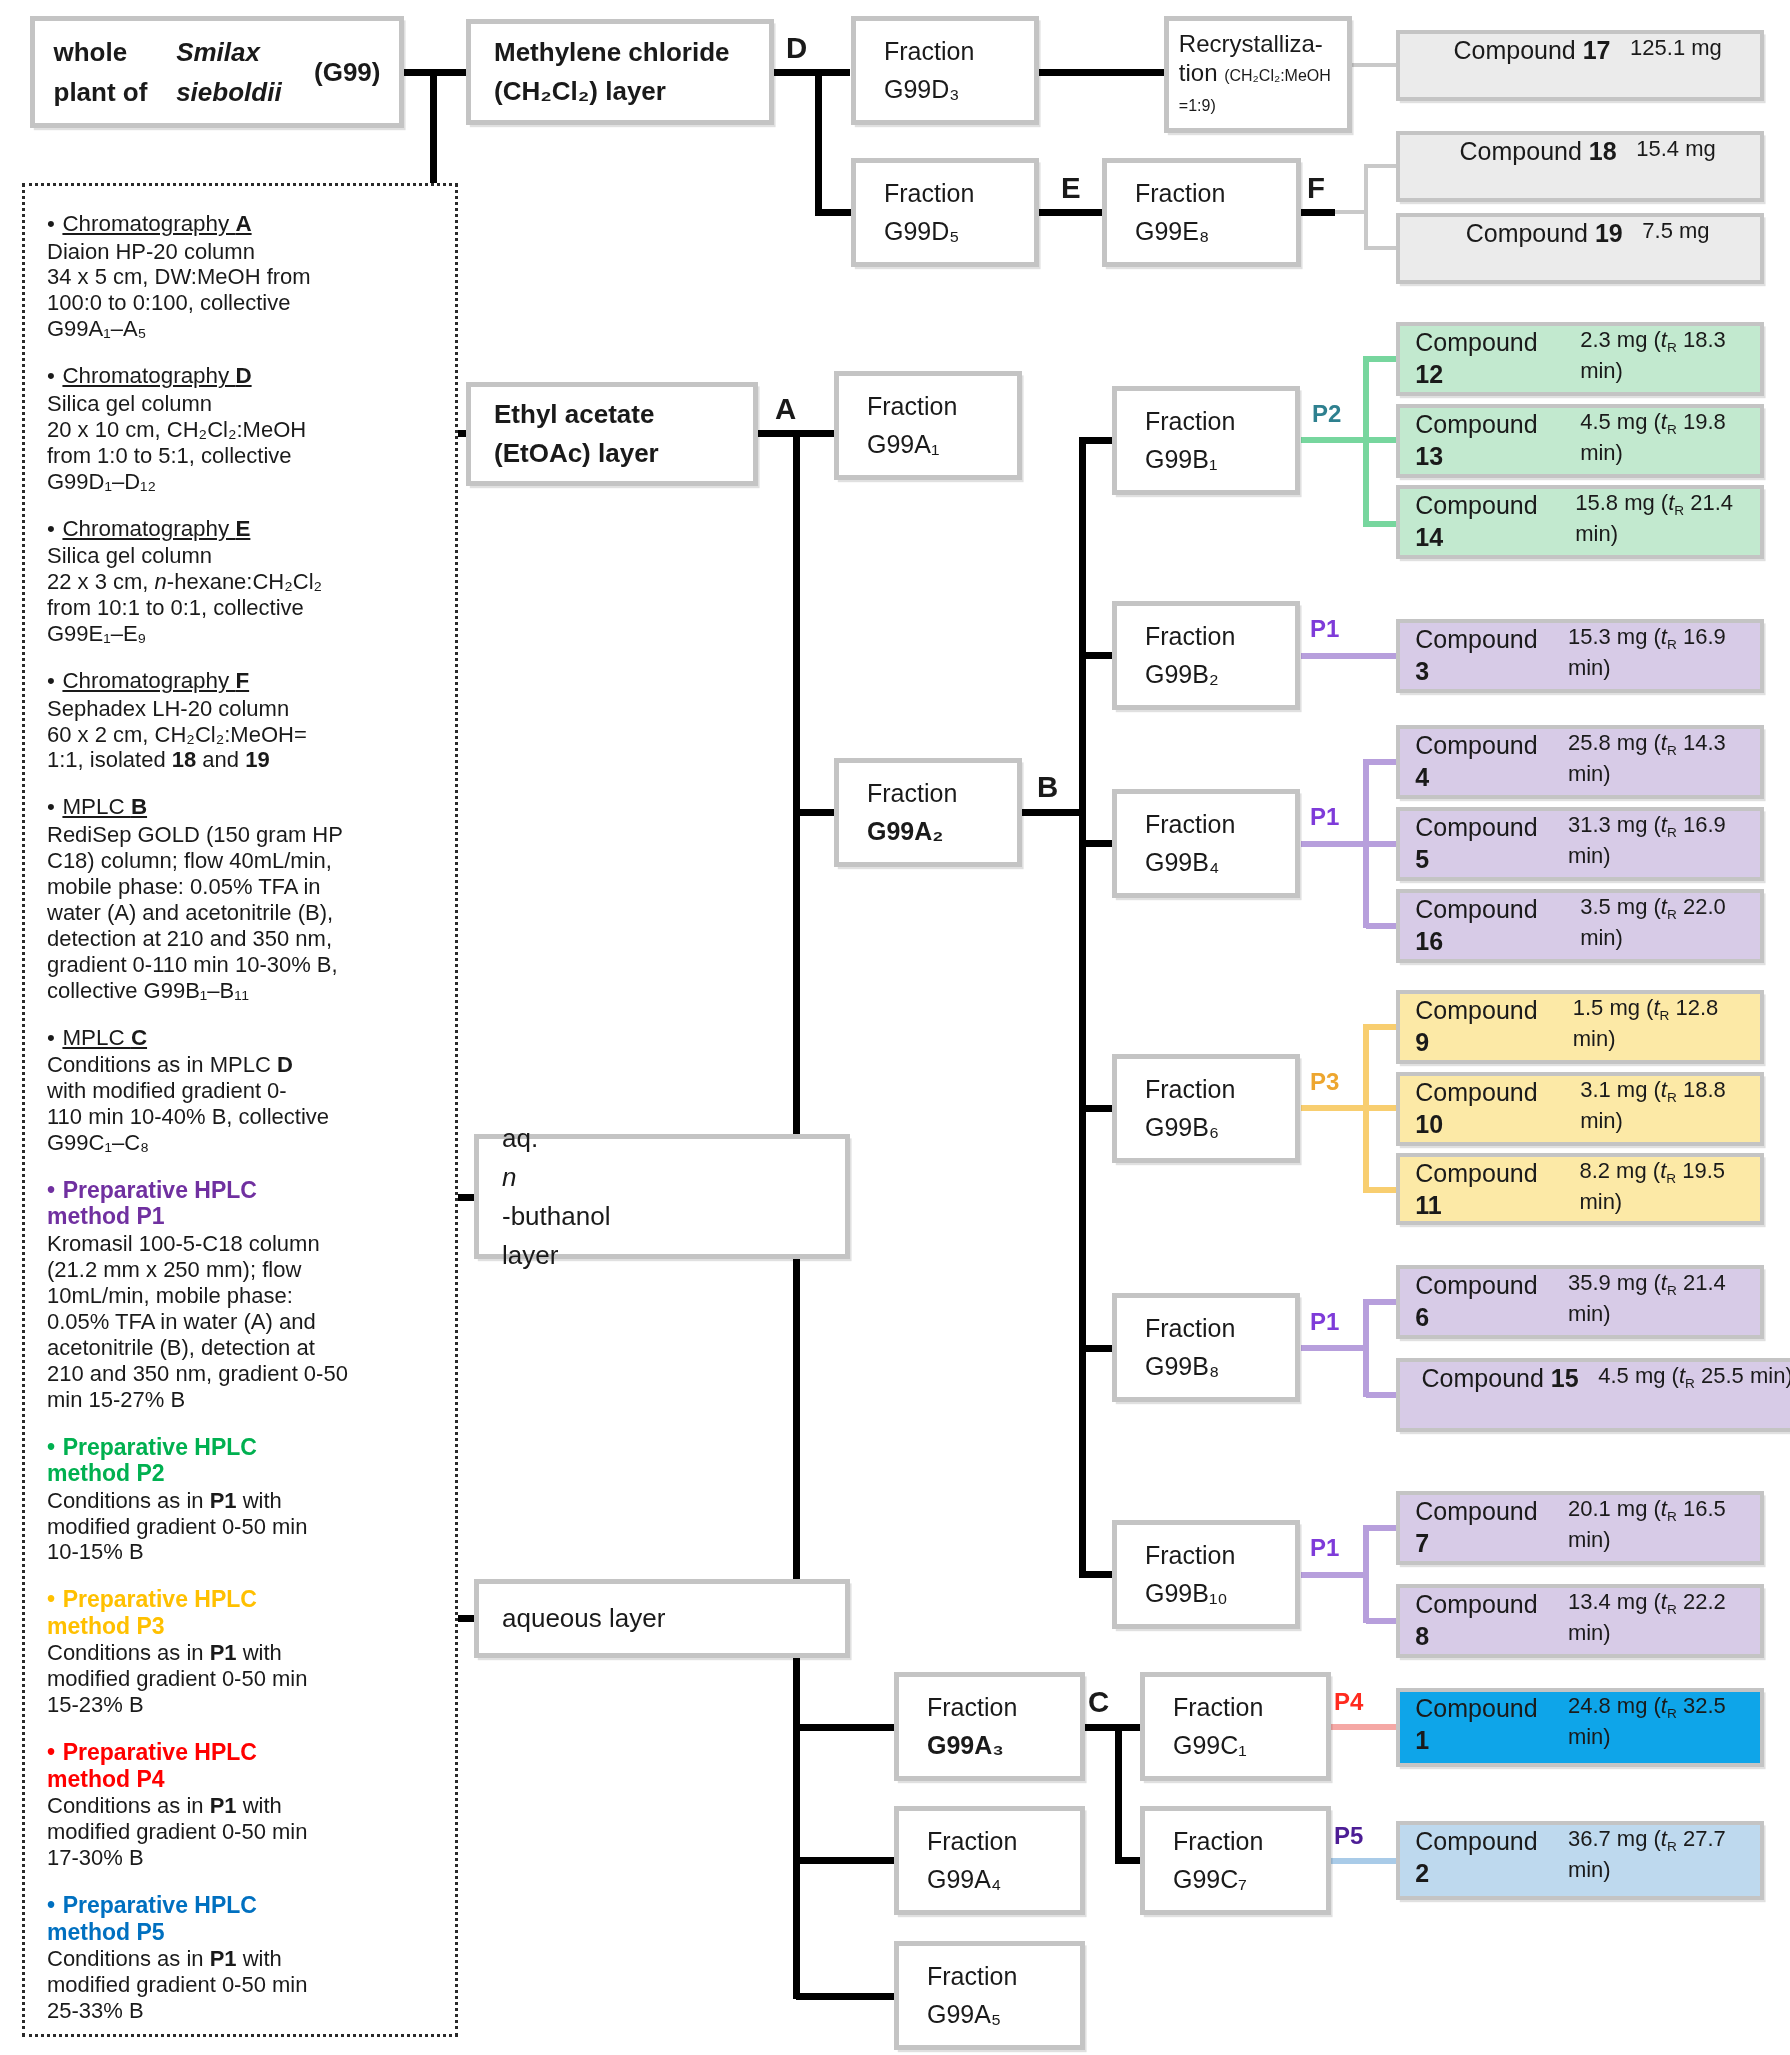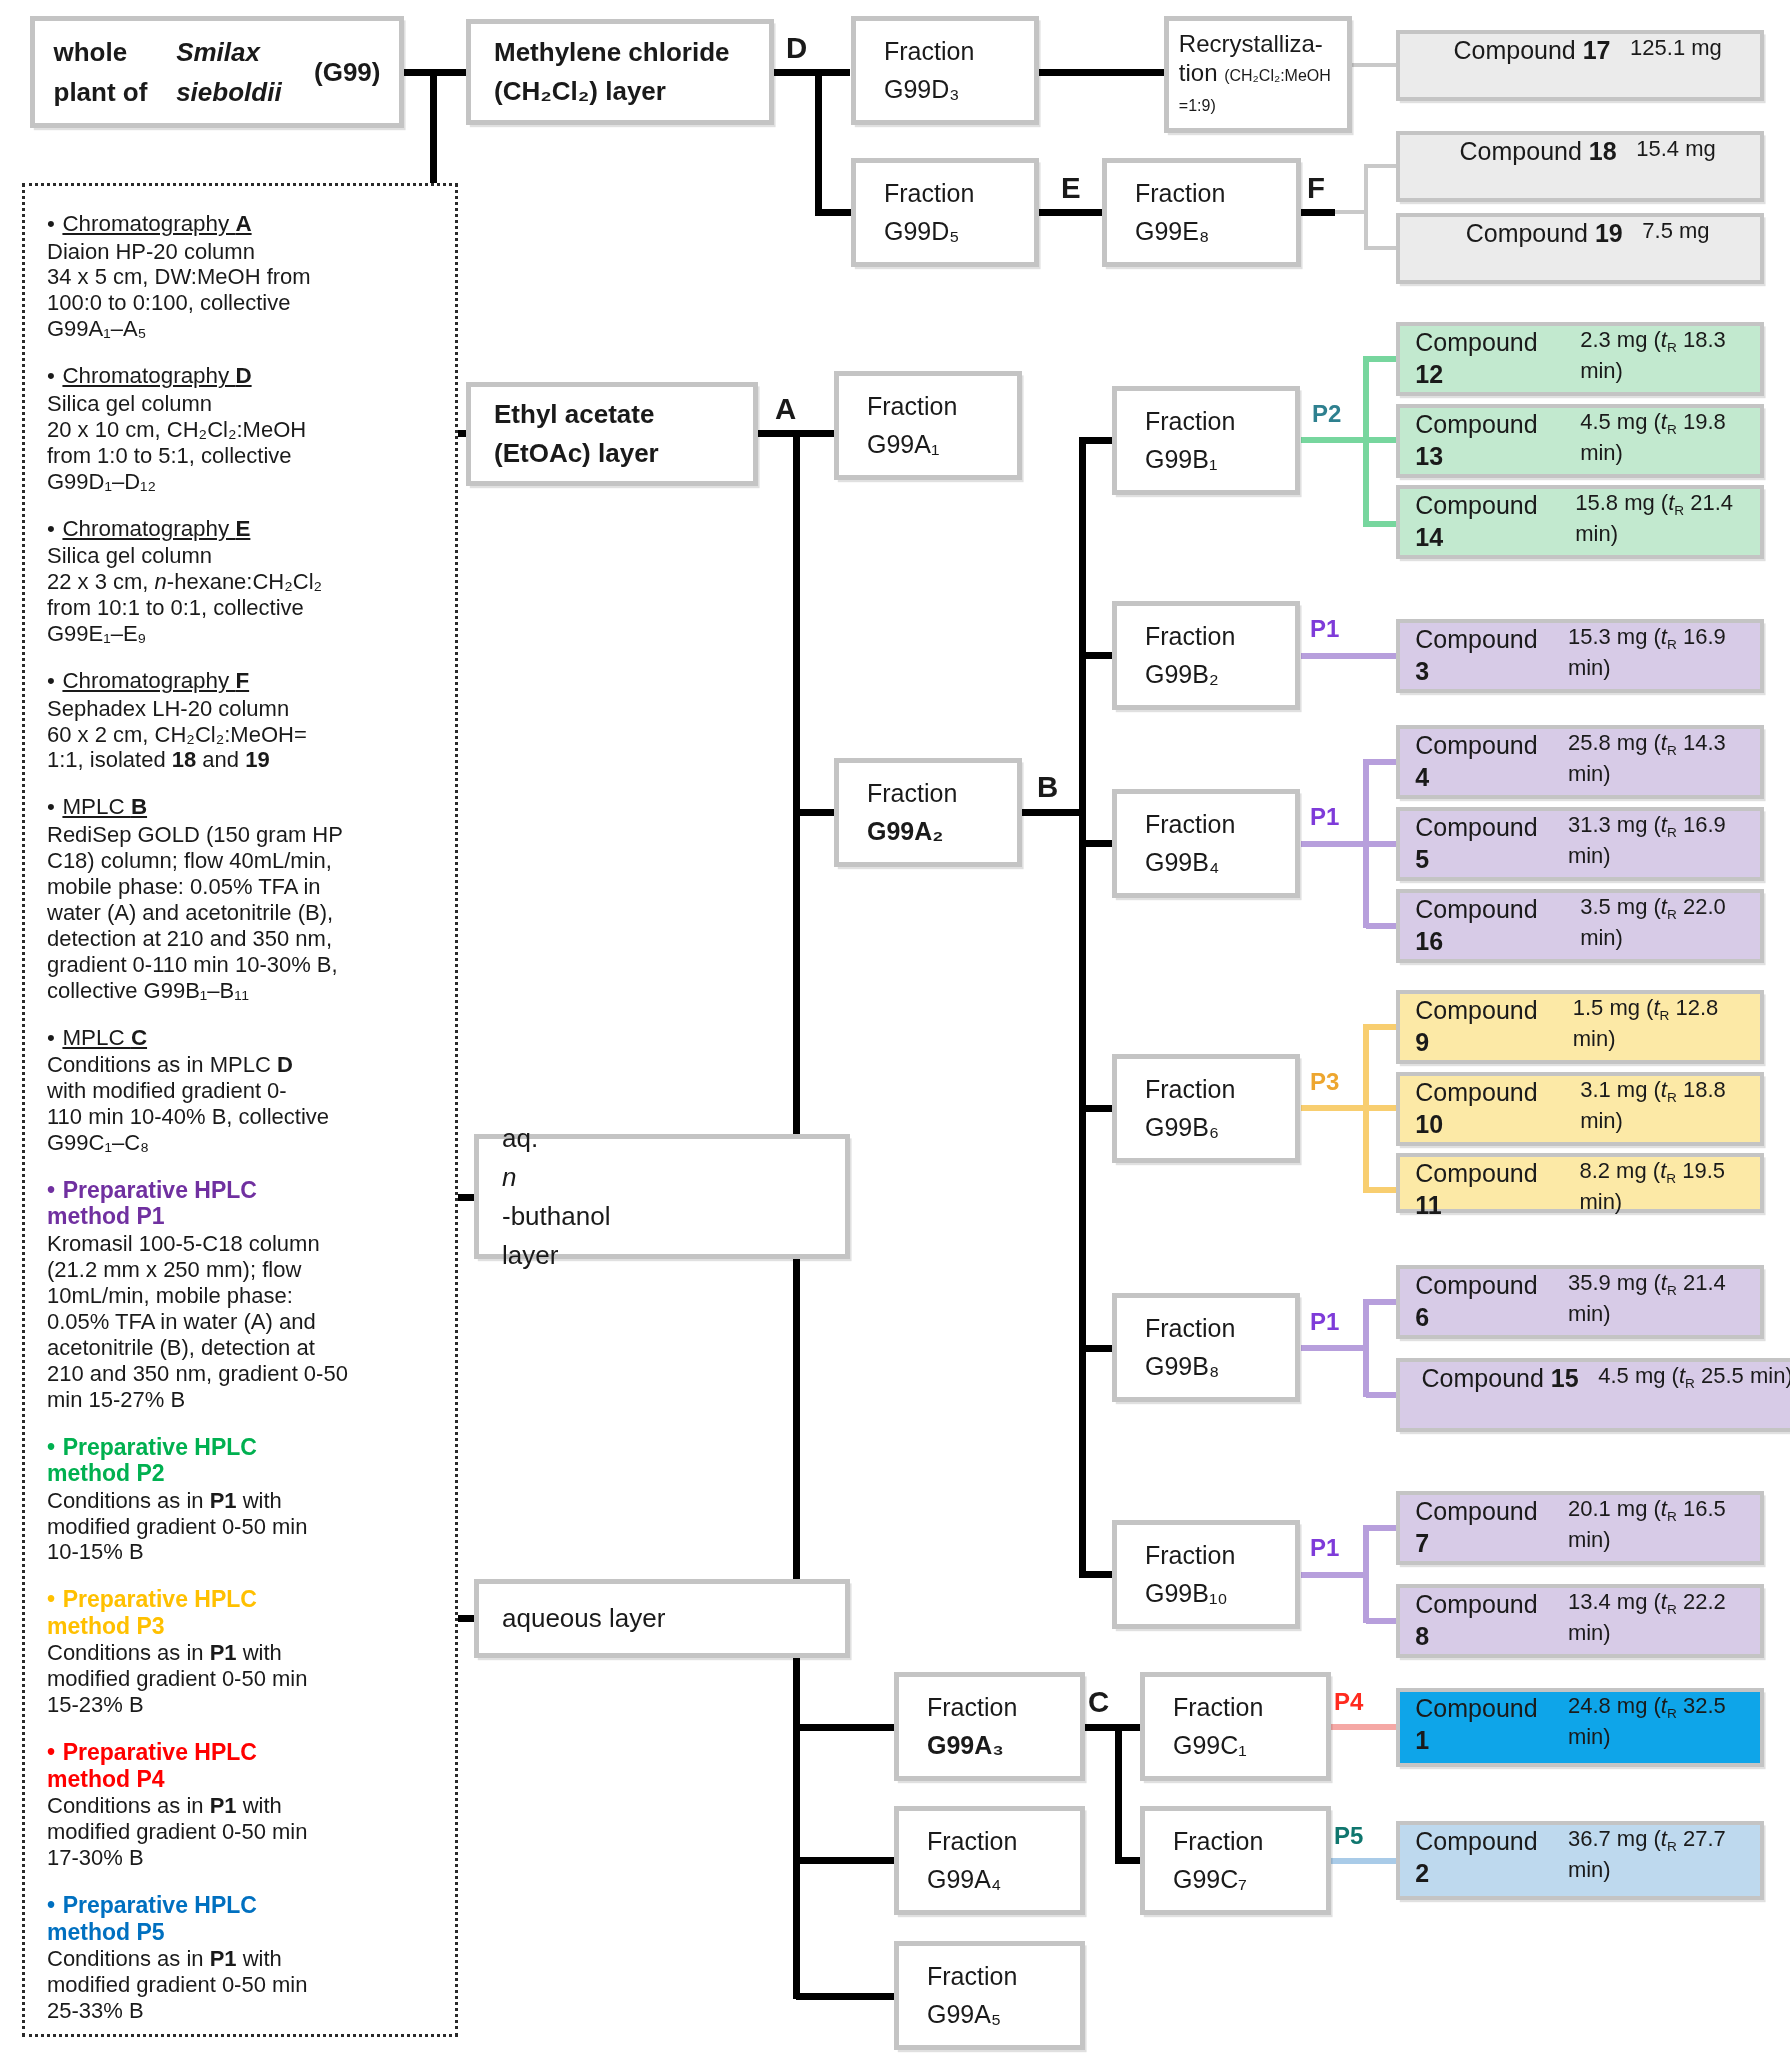--- a/index.html
+++ b/index.html
@@ -272,21 +272,21 @@
         <div class="comp-l2">3.5 mg (<i>t</i><sub>R</sub> 22.0 min)</div>
       </div>
       <div class="box b-comp" style="left: 1396px; top: 990px; width: 368px; height: 74px; background: rgb(252, 233, 166);">
         <div>Compound <b>9</b></div>
         <div class="comp-l2">1.5 mg (<i>t</i><sub>R</sub> 12.8 min)</div>
       </div>
       <div class="box b-comp" style="left: 1396px; top: 1072px; width: 368px; height: 74px; background: rgb(252, 233, 166);">
         <div>Compound <b>10</b></div>
         <div class="comp-l2">3.1 mg (<i>t</i><sub>R</sub> 18.8 min)</div>
       </div>
-      <div class="box b-comp" style="left: 1396px; top: 1153px; width: 368px; height: 60px; background: rgb(252, 233, 166);">
+      <div class="box b-comp" style="left: 1396px; top: 1153px; width: 368px; height: 72px; background: rgb(252, 233, 166);">
         <div>Compound <b>11</b></div>
         <div class="comp-l2">8.2 mg (<i>t</i><sub>R</sub> 19.5 min)</div>
       </div>
       <div class="box b-comp" style="left: 1396px; top: 1265px; width: 368px; height: 74px; background: rgb(215, 203, 231);">
         <div>Compound <b>6</b></div>
         <div class="comp-l2">35.9 mg (<i>t</i><sub>R</sub> 21.4 min)</div>
       </div>
       <div class="box b-comp" style="left: 1396px; top: 1358px; width: 407px; height: 74px; background: rgb(215, 203, 231);">
         <div>Compound <b>15</b></div>
         <div class="comp-l2">4.5 mg (<i>t</i><sub>R</sub> 25.5 min)</div>
@@ -313,16 +313,16 @@
       <div class="lbl" style="left: 775px; top: 392px;">A</div>
       <div class="lbl" style="left: 1037px; top: 770px;">B</div>
       <div class="lbl" style="left: 1088px; top: 1685px;">C</div>
       <div class="plbl" style="left: 1312px; top: 400px; color: rgb(46, 128, 143);">P2</div>
       <div class="plbl" style="left: 1310px; top: 615px; color: rgb(126, 59, 217);">P1</div>
       <div class="plbl" style="left: 1310px; top: 803px; color: rgb(126, 59, 217);">P1</div>
       <div class="plbl" style="left: 1310px; top: 1068px; color: rgb(237, 166, 47);">P3</div>
       <div class="plbl" style="left: 1310px; top: 1308px; color: rgb(126, 59, 217);">P1</div>
       <div class="plbl" style="left: 1310px; top: 1534px; color: rgb(126, 59, 217);">P1</div>
       <div class="plbl" style="left: 1334px; top: 1688px; color: rgb(255, 42, 30);">P4</div>
-      <div class="plbl" style="left: 1334px; top: 1822px; color: #0f766e;">P5</div>
+      <div class="plbl" style="left: 1334px; top: 1822px; color: #4c1d95;">P5</div>
     </div>
 </div>
 
 
 </body></html>

